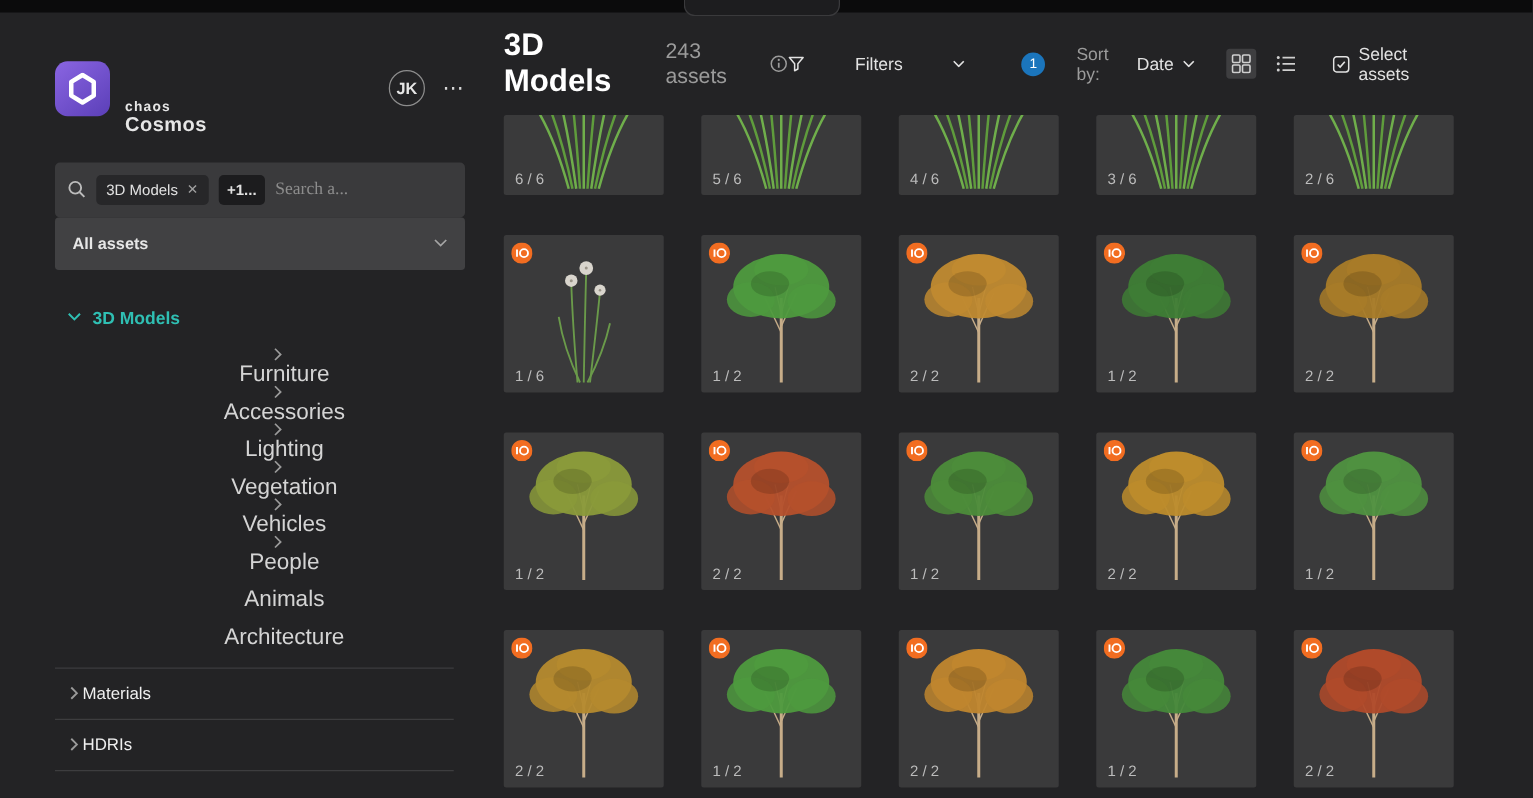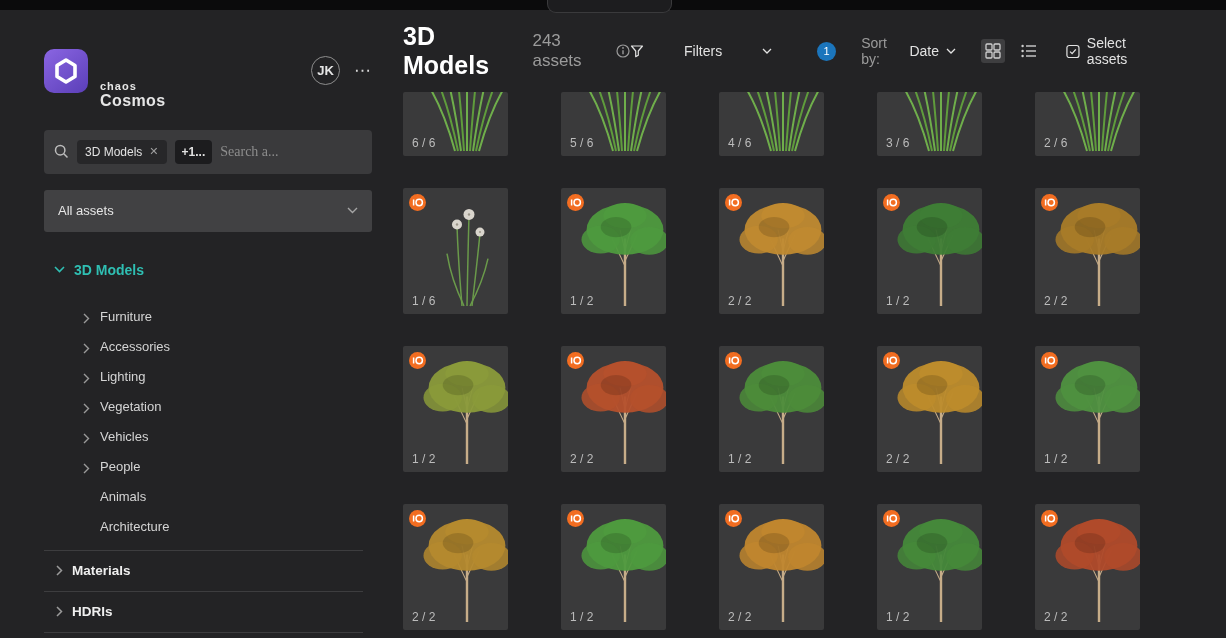--- a/index.html
+++ b/index.html
@@ -27,35 +27,35 @@
              display:flex;align-items:center;padding:0 10px;gap:8px;}
   .search-icon{color:#bdbdbd;flex-shrink:0;}
   .chip{background:#272729;border-radius:4px;padding:5px 8px;font-size:12px;color:#e2e2e2;
         display:flex;align-items:center;gap:7px;white-space:nowrap;cursor:pointer;}
   .chip-x{color:#9f9f9f;font-size:11px;cursor:pointer;}
   .chip-more{background:#1c1c1e;font-weight:bold;padding:5px 7px;}
   .searchbar input{background:transparent;border:none;outline:none;color:#7dd3fc;
                    font-size:14px;width:92px;font-family:Liberation Serif, serif;}
   .searchbar input::placeholder{color:#8d8d8d;}
 
-  .assets-dd{margin-top:16px;height:42px;background:#414143;border-radius:3px;
-             display:flex;align-items:center;padding:11px 14px;font-size:13px;cursor:pointer;}
+  .assets-dd{height:42px;background:#414143;border-radius:3px;
+             display:flex;align-items:center;padding:11px 14px;font-size:13px;cursor:pointer;font-weight:bold;}
   .assets-dd .chev{margin-left:auto;color:#a5a5a5;}
 
   .nav{margin-top:30px;}
   .nav-root{display:flex;align-items:center;gap:9px;color:#2fbfb3;font-weight:bold;
             font-size:14px;padding-left:10px;cursor:pointer;}
   .nav-children{margin-top:16px;}
-  .nav-child{display:flex;align-items:flex-end;height:30px;padding-left:39px;font-size:13px;
-             color:#d4d4d4;cursor:pointer;}
+  .nav-child{display:flex;align-items:center;height:30px;padding-left:39px;font-size:18px;
+             color:#d4d4d4;cursor:pointer;flex-direction:column;}
   .nav-child .chev{width:17px;color:#9a9a9a;flex-shrink:0;display:flex;align-items:center;}
   .sections{margin-top:16px;}
   .section-divider{border-top:1px solid #3d3d3f;margin-right:9px;}
-  .section-row{display:flex;align-items:center;height:40px;padding-left:12px;gap:9px;
-               font-size:13.5px;font-weight:bold;color:#efefef;cursor:pointer;}
+  .section-row{display:flex;align-items:center;height:40px;padding-left:12px;gap:3px;
+               font-size:13.5px;font-weight:normal;color:#efefef;cursor:pointer;}
   .section-row .chev{color:#9a9a9a;display:flex;}
 
   
   .main{flex:1;padding-left:18px;padding-right:62px;}
   .main-header{height:82px;display:flex;align-items:center;}
   .page-title{font-size:25px;font-weight:bold;color:#fff;}
   .count{margin-left:13px;font-size:17px;color:#9b9b9b;}
   .info-icon{margin-left:7px;color:#9b9b9b;display:flex;}
   .hgroup{display:flex;align-items:center;gap:7px;font-size:14px;color:#e2e2e2;cursor:pointer;}
   .filters-group{margin-left:auto;gap:40px;}
@@ -63,21 +63,21 @@
                  font-size:11px;display:flex;align-items:center;justify-content:center;margin-left:5px;}
   .sort-group{margin-left:25px;}
   .sort-label{color:#9b9b9b;}
   .view-icons{margin-left:25px;display:flex;align-items:center;gap:12px;}
   .view-btn{color:#cfcfcf;display:flex;padding:4px;border-radius:3px;cursor:pointer;}
   .view-btn.active{background:#3e3e40;}
   .select-group{margin-left:25px;}
   .chev{display:flex;}
 
   .grid{display:grid;grid-template-columns:repeat(5,128px);column-gap:30px;row-gap:32px;}
-  .card{position:relative;width:105px;height:126px;background:#3a3a3b;border-radius:2px;
+  .card{position:relative;width:128px;height:126px;background:#3a3a3b;border-radius:2px;
         overflow:hidden;cursor:pointer;}
   .card.partial{height:64px;}
   .card .art{position:absolute;left:0;bottom:0;width:128px;height:126px;}
   .card-label{position:absolute;left:9px;bottom:6px;font-size:12px;color:#bcbcbc;z-index:2;}
   .card-badge{position:absolute;left:6px;top:6px;z-index:2;display:flex;}
 </style>
 </head>
 <body>
 
 <div class="top-strip">

